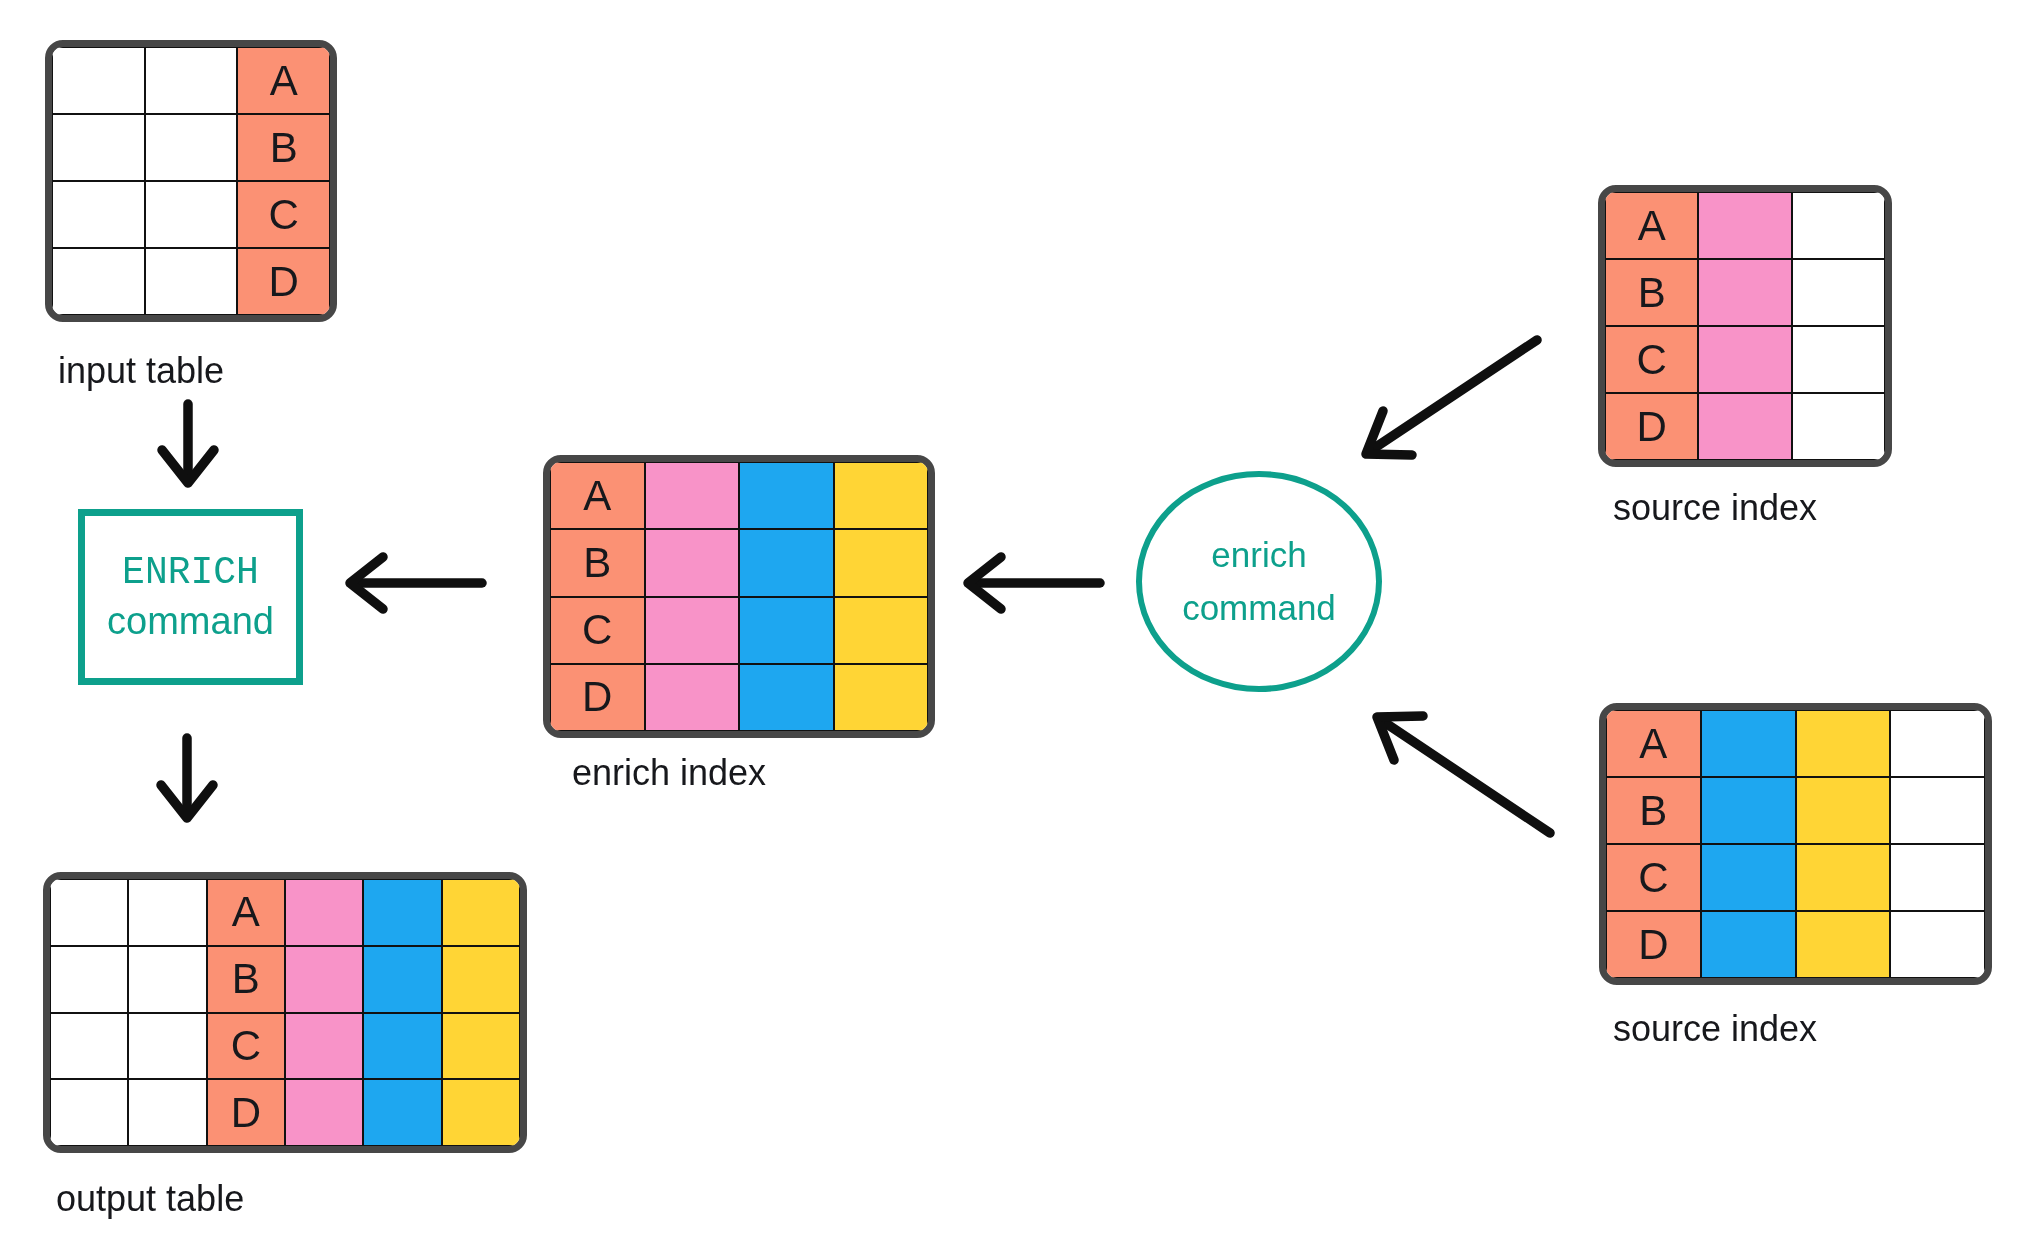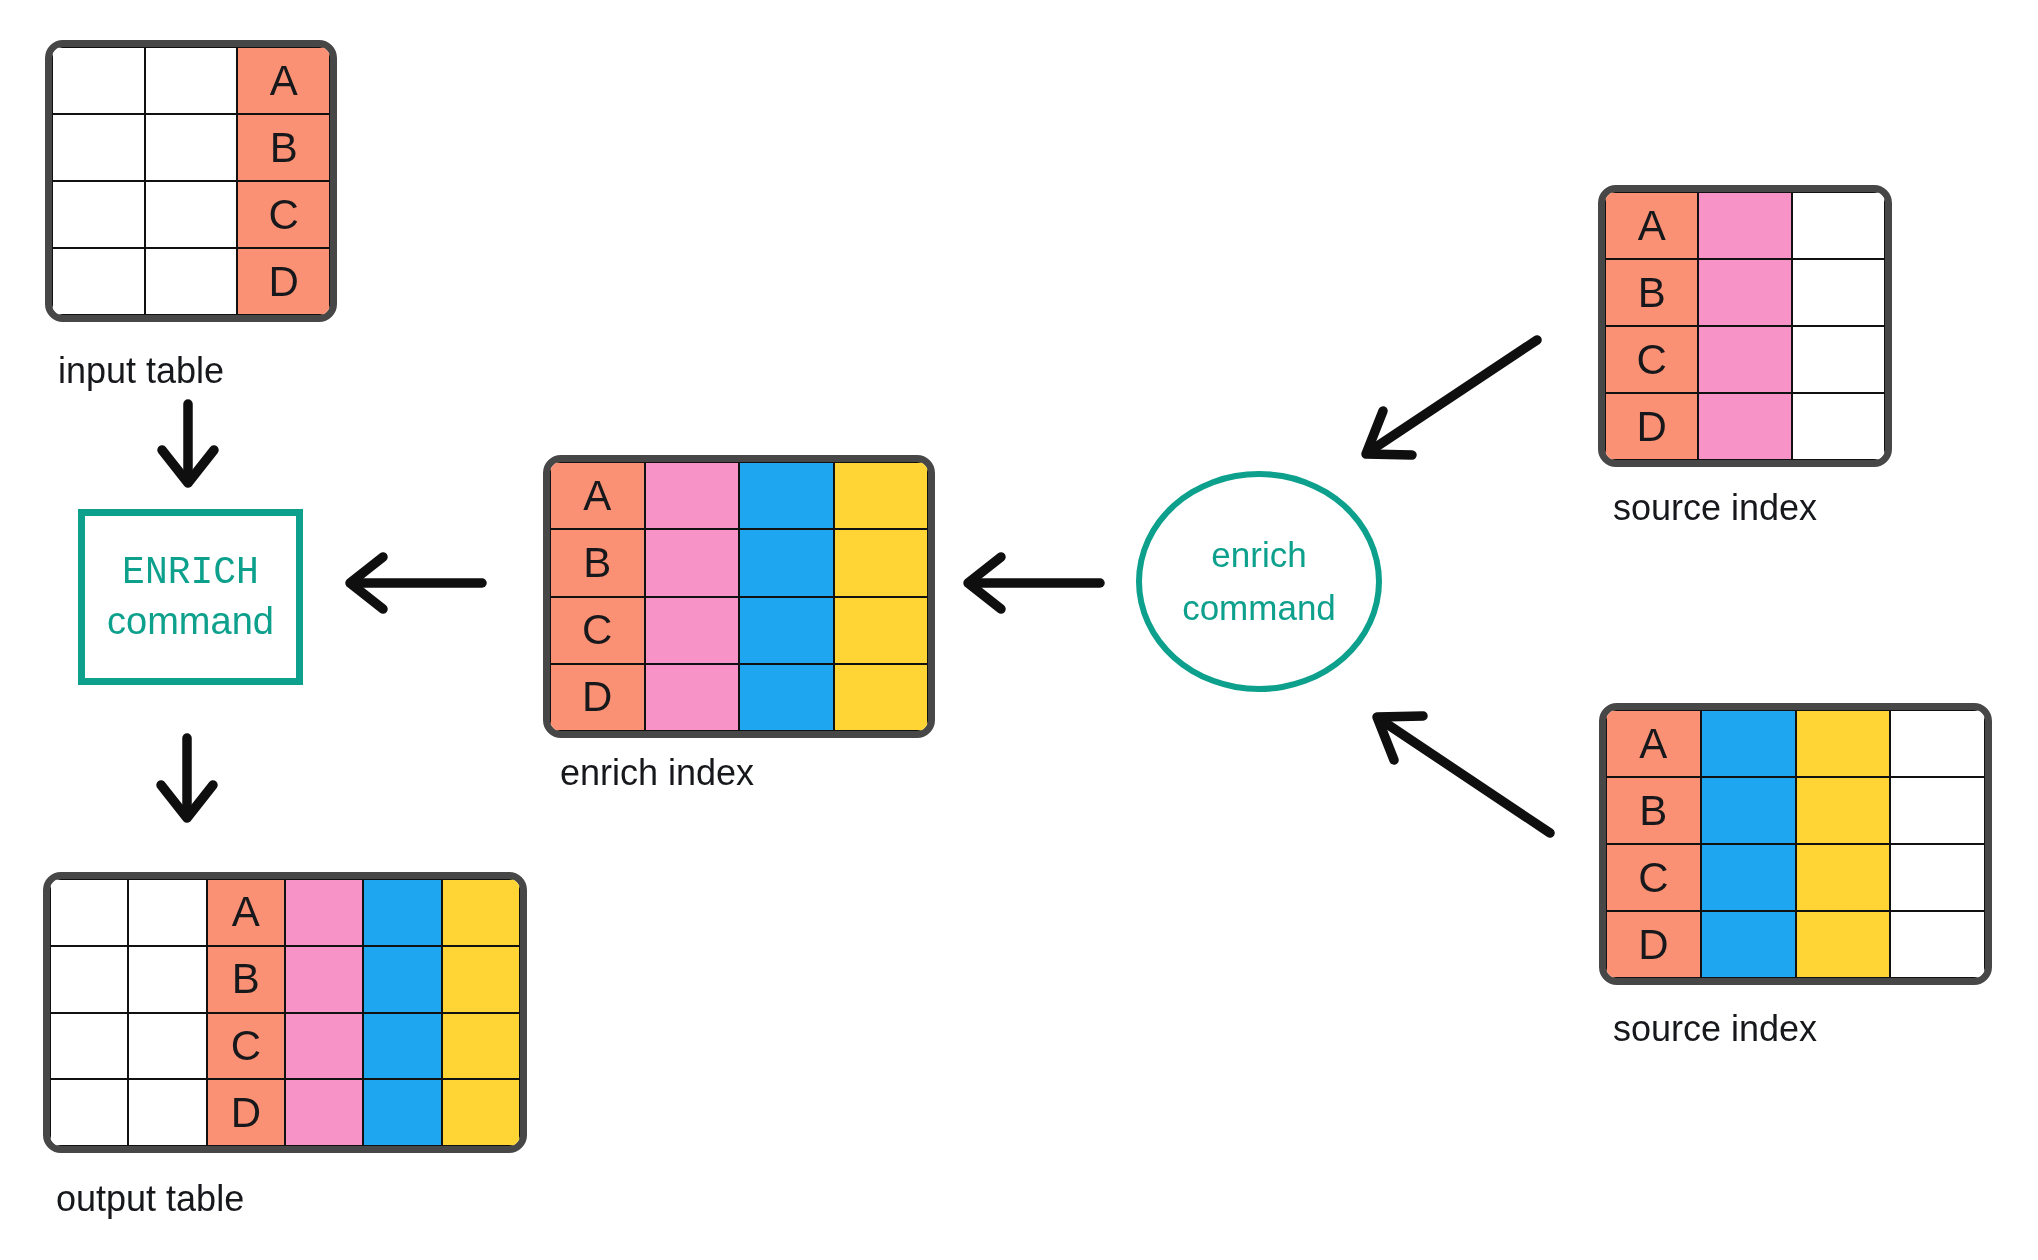--- a/index.html
+++ b/index.html
@@ -171,21 +171,21 @@
       <div class="cell c-yellow"></div>
       <div class="cell c-salmon">C</div>
       <div class="cell c-pink"></div>
       <div class="cell c-blue"></div>
       <div class="cell c-yellow"></div>
       <div class="cell c-salmon">D</div>
       <div class="cell c-pink"></div>
       <div class="cell c-blue"></div>
       <div class="cell c-yellow"></div>
     </div>
-  <div class="tbl-label" style="left:560px; top:752px;">enrich index</div>
+  <div class="tbl-label" style="left:572px; top:752px;">enrich index</div>
 
   <div class="policy-circle">
     <div>enrich</div>
     <div>command</div>
   </div>
 
   <div class="tbl" style="left: 1598px; top: 185px; width: 294px; height: 282px; grid-template-columns: repeat(3, 1fr);">
       <div class="cell c-salmon">A</div>
       <div class="cell c-pink"></div>
       <div class="cell c-white"></div>

